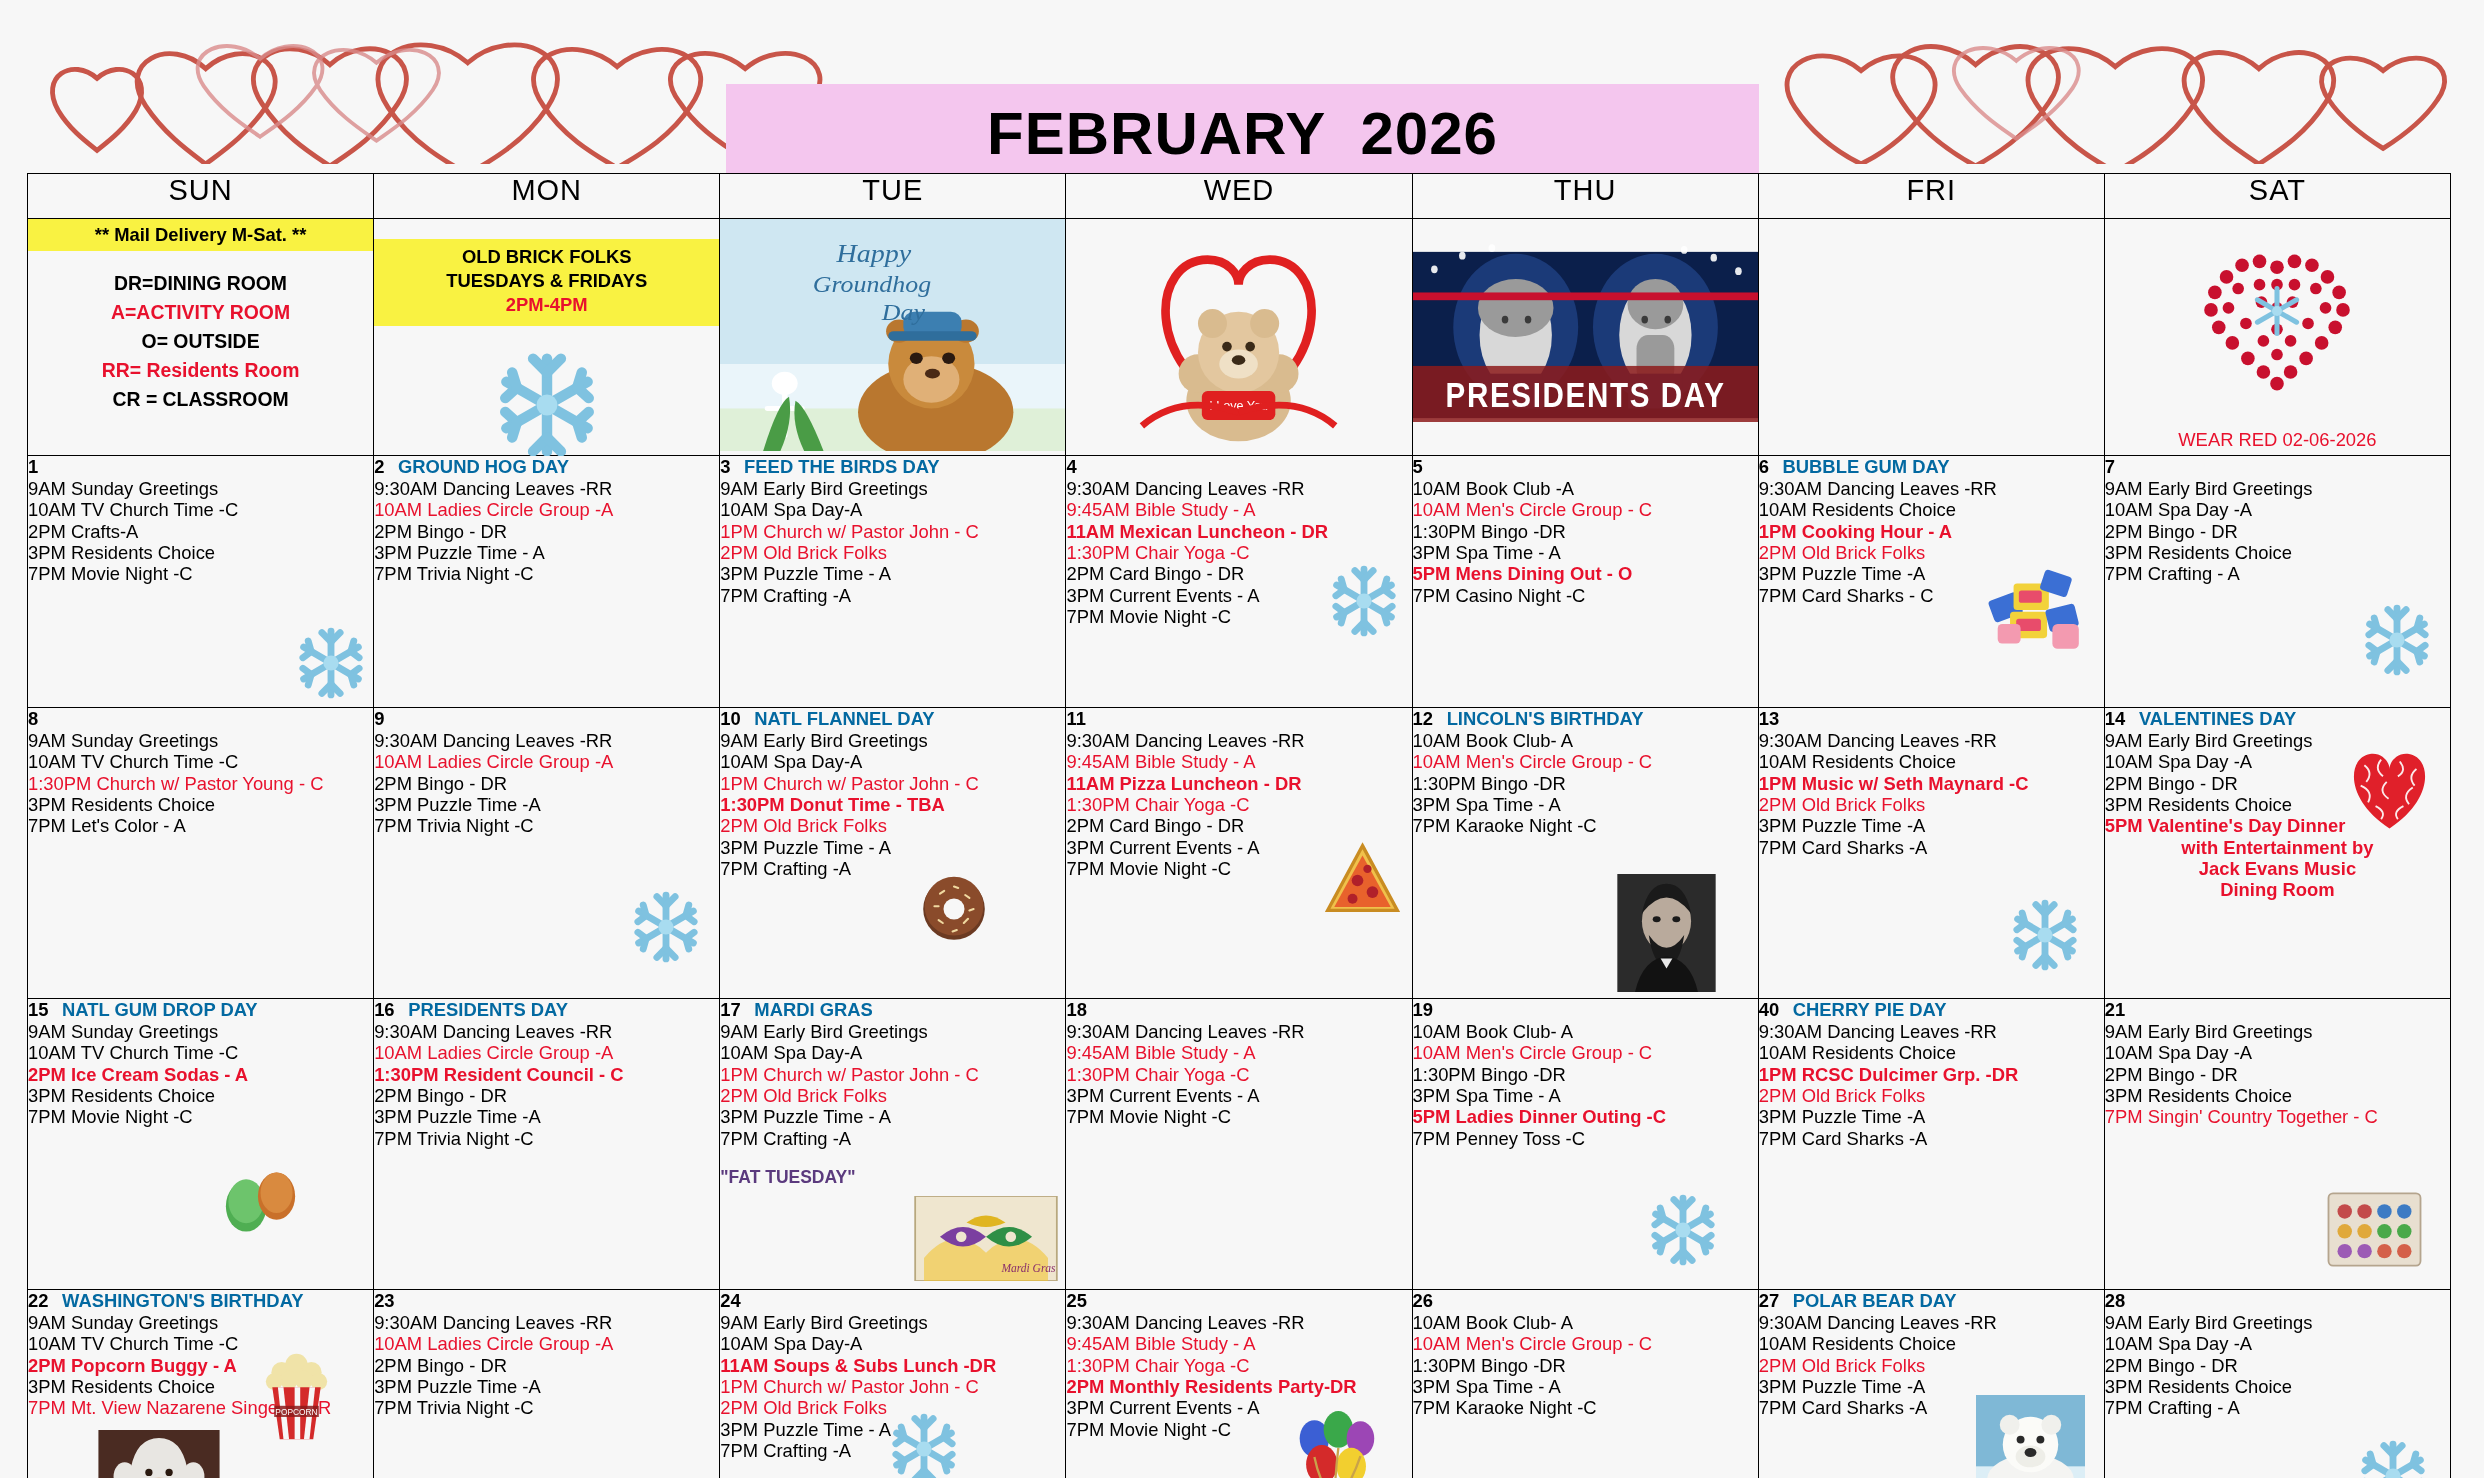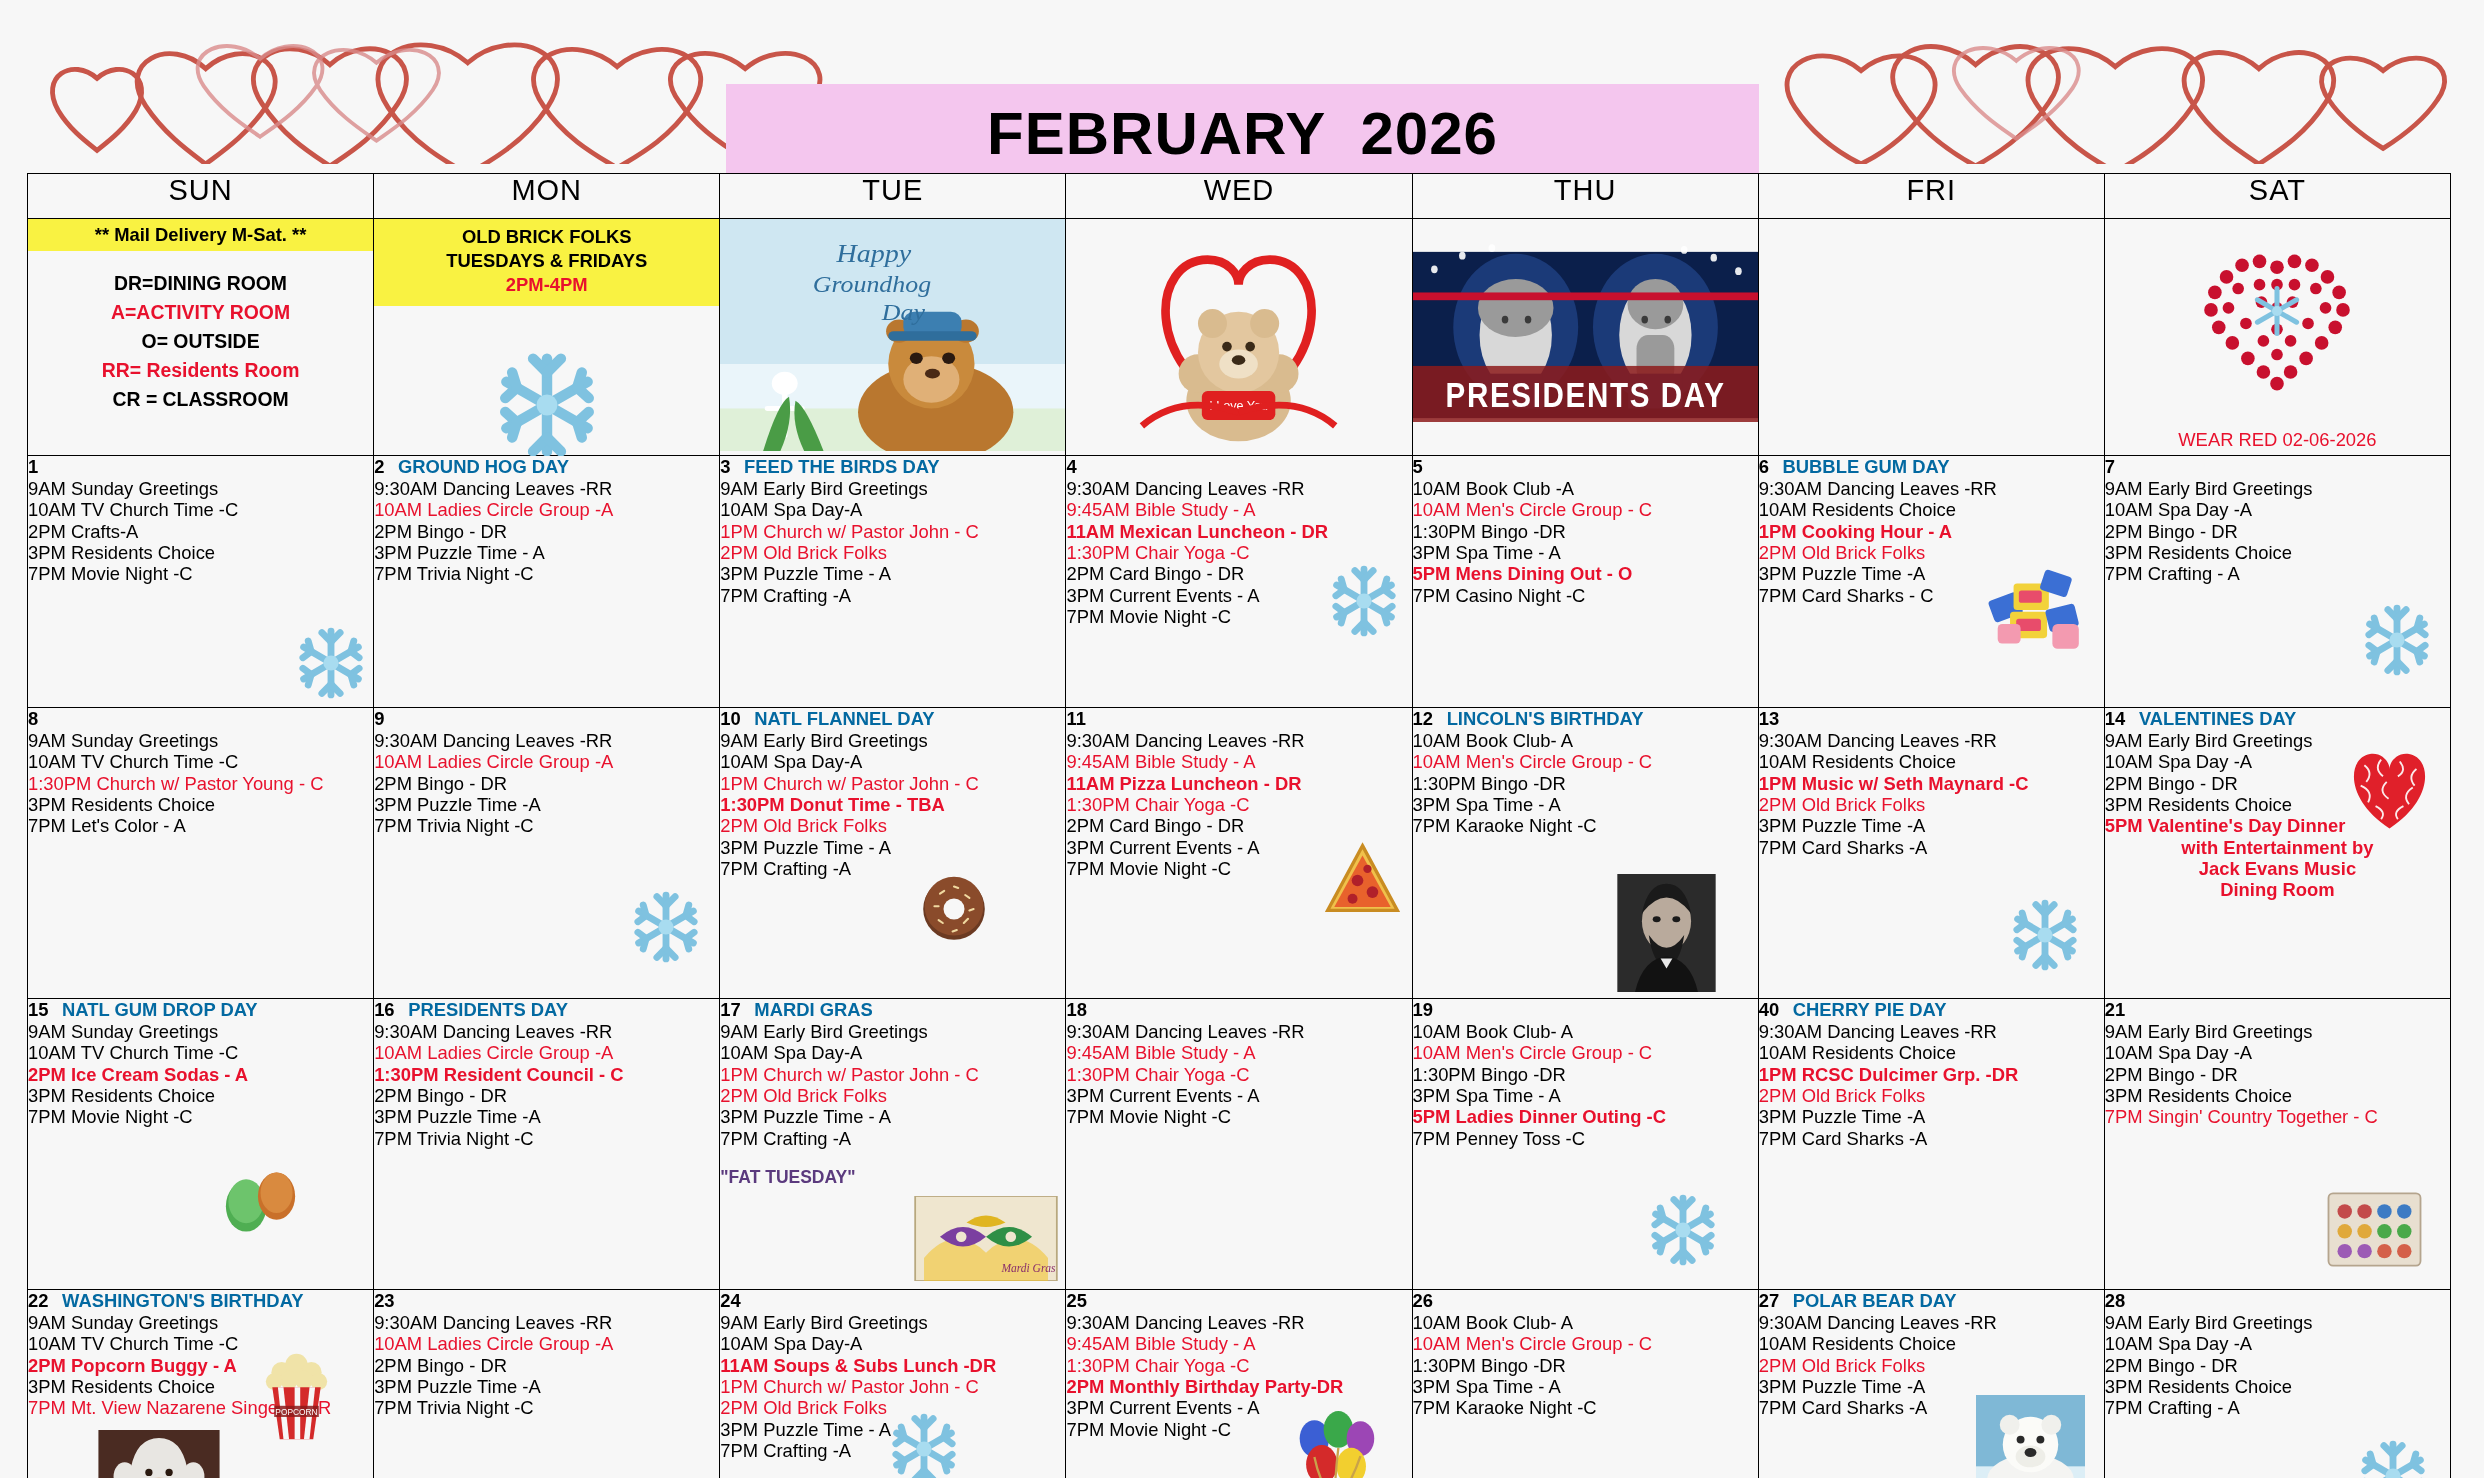--- a/index.html
+++ b/index.html
@@ -75,20 +75,21 @@
   }
   .legend .rd { color: #e8112d; }
 
   .info-ob {
     background:#f9f242;
     text-align:center;
     font-weight:bold;
     font-size:18.4px;
     line-height:1.3;
     padding: 5.8px 1.9px 9.7px 1.9px;
+    margin-top: 20px;
   }
   .info-ob .rd { color:#e8112d; }
 
   
   .day {
     position: relative;
     height: 252px;
     background: #f7f7f7;
     padding: 2.9px 3.9px 1.9px 5.8px;
     overflow: hidden;
@@ -861,21 +862,21 @@
                   <line x1="76" y1="35" x2="80" y2="21"></line>
 </g>
                 <circle cx="50" cy="50" r="10" fill="#a8dcf0"></circle>
               </svg></div>
           </td>
           <td class="day">
             <div><span class="daynum">25</span></div>
             <div class="evt blk">9:30AM Dancing Leaves -RR</div>
             <div class="evt red">9:45AM Bible Study - A</div>
             <div class="evt red">1:30PM Chair Yoga -C</div>
-            <div class="evt redb">2PM Monthly Birthday Party-DR</div>
+            <div class="evt redb">2PM Monthly Residents Party-DR</div>
             <div class="evt blk">3PM Current Events - A</div>
             <div class="evt blk">7PM Movie Night -C</div>
             <div class="deco" style="right: 29px; bottom: 9.7px;"><svg width="93" height="116" viewBox="0 0 100 126">
                 <ellipse cx="26" cy="30" rx="16" ry="20" fill="#3b5fd4"></ellipse>
          <ellipse cx="52" cy="20" rx="16" ry="20" fill="#3aa84a"></ellipse>
          <ellipse cx="76" cy="30" rx="15" ry="19" fill="#9c46b5"></ellipse>
          <ellipse cx="34" cy="58" rx="17" ry="21" fill="#d42a2a"></ellipse>
          <ellipse cx="66" cy="60" rx="16" ry="20" fill="#f2cf2f"></ellipse>
          <g stroke="#c9a24a" stroke-width="2.5" fill="none">
            <path d="M26 50 q6 30 22 48"></path>

